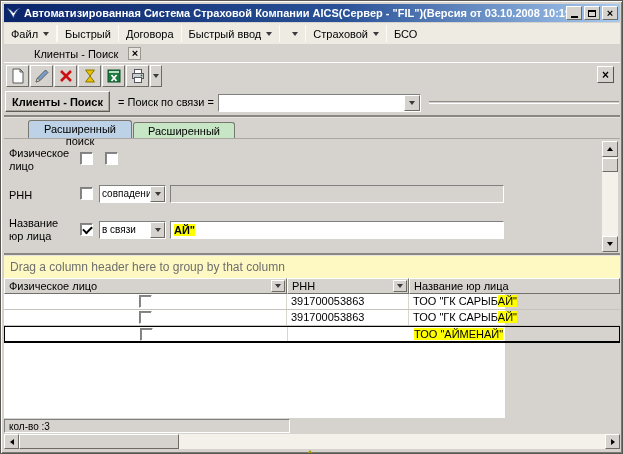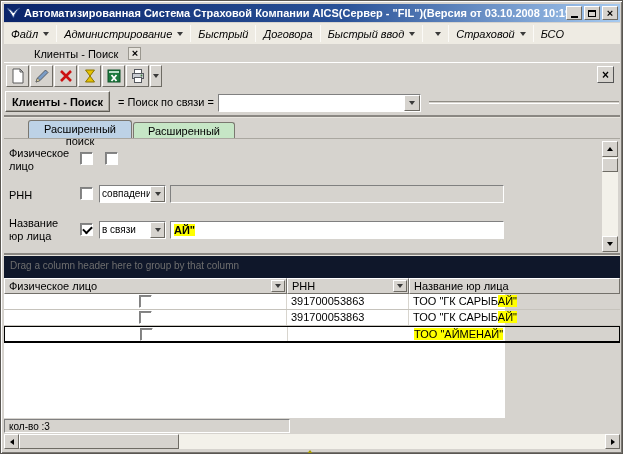--- a/index.html
+++ b/index.html
@@ -19,21 +19,21 @@
     overflow:hidden; flex:1; letter-spacing:0; }
   .win-btns { display:flex; gap:2px; margin-right:2px; flex:none; }
   .wbtn { width:16px; height:14px; background:#d6d3ce; border:1px solid;
     border-color:#fff #6e6b64 #6e6b64 #fff; display:flex; align-items:center;
     justify-content:center; font-size:11px; font-weight:bold; color:#000; line-height:1; cursor:default;}
   .glyph-min { width:7px; height:2px; background:#000; margin-top:7px; }
   .glyph-max { width:8px; height:7px; border:1px solid #000; border-top:2px solid #000; }
   
   .menubar { position:absolute; left:3px; top:22px; width:616px; height:21px;
     background:#eeebe3; display:flex; align-items:stretch; font-size:11px; color:#000; }
-  .mitem { display:flex; align-items:center; padding:0 7px; white-space:nowrap;font-style:italic; }
+  .mitem { display:flex; align-items:center; padding:0 7px; white-space:nowrap; }
   .msep { width:1px; background:#b8b5ae; margin:2px 0; border-right:1px solid #fbfaf7; }
   .dn { width:0; height:0; border-left:3px solid transparent; border-right:3px solid transparent;
     border-top:4px solid #3a3a3a; display:inline-block; }
   .mitem .dn { margin-left:5px; }
   
   .tabstrip { position:absolute; left:3px; top:44px; width:616px; height:17px;
     display:flex; align-items:center; font-size:11px; }
   .doc-tab-label { margin-left:30px; white-space:nowrap; }
   .doc-tab-close { margin-left:10px; width:13px; height:13px; border:1px solid #9a978f;
     background:#e6e3dc; display:flex; align-items:center; justify-content:center;
@@ -97,21 +97,21 @@
   .tri-dn { width:0;height:0;border-left:3px solid transparent;border-right:3px solid transparent;border-top:4px solid #000; }
   .tri-lf { width:0;height:0;border-top:3px solid transparent;border-bottom:3px solid transparent;border-right:4px solid #000; }
   .tri-rt { width:0;height:0;border-top:3px solid transparent;border-bottom:3px solid transparent;border-left:4px solid #000; }
   .vscroll { position:absolute; right:2px; top:2px; width:16px; height:111px; background:#f3f1ea; }
   .vscroll .up { position:absolute; top:0; left:0; width:16px; height:16px; }
   .vscroll .thumb { position:absolute; top:17px; left:0; width:16px; height:14px; background:#d6d3ce;
     border:1px solid; border-color:#fff #6e6b64 #6e6b64 #fff; }
   .vscroll .down { position:absolute; bottom:0; left:0; width:16px; height:16px; }
   
   .group-bar { position:absolute; left:3px; top:255px; width:616px; height:22px;
-    background:#0f172a; font-size:10px; color:#6e6e6e; padding:4px 0 0 6px; }
+    background:#fef9c3; font-size:12px; color:#6e6e6e; padding:4px 0 0 6px; }
   .grid-header { position:absolute; left:3px; top:277px; width:616px; height:16px; }
   .hcell { position:absolute; top:0; height:16px; background:#d6d3ce; border:1px solid;
     border-color:#fff #73706a #73706a #fff; font-size:11px; padding:1px 0 0 4px; white-space:nowrap; overflow:hidden; }
   .hc1 { left:0; width:283px; } .hc2 { left:283px; width:122px; } .hc3 { left:405px; width:211px; }
   .filter-btn { position:absolute; right:1px; top:1px; width:14px; height:12px; background:#d6d3ce;
     border:1px solid; border-color:#fff #6e6b64 #6e6b64 #fff; display:flex; align-items:center; justify-content:center; }
   .grid-body { position:absolute; left:3px; top:293px; width:501px; height:124px; background:#fff; }
   .grow { position:absolute; left:0; width:616px; height:16px; border-bottom:1px solid #c6c3bc; }
   .grow.r0 { top:0; } .grow.r1 { top:16px; } .grow.r2 { top:32px; }
   .grow.focused { border:1px solid #000; border-bottom:2px solid #000; height:17px; }
@@ -153,24 +153,20 @@
       <span class="wbtn">×</span>
     </span>
   </div>
 
   <div class="menubar">
     <span class="mitem">
         <span>Файл</span>
         <i class="dn"></i>
       </span>
     <i class="msep"></i>
-    <span class="mitem">
-        <span>Администрирование</span>
-        <i class="dn"></i>
-      </span>
     <i class="msep"></i>
     <span class="mitem">
         <span>Быстрый</span>
       </span>
     <i class="msep"></i>
     <span class="mitem">
         <span>Договора</span>
       </span>
     <i class="msep"></i>
     <span class="mitem">

